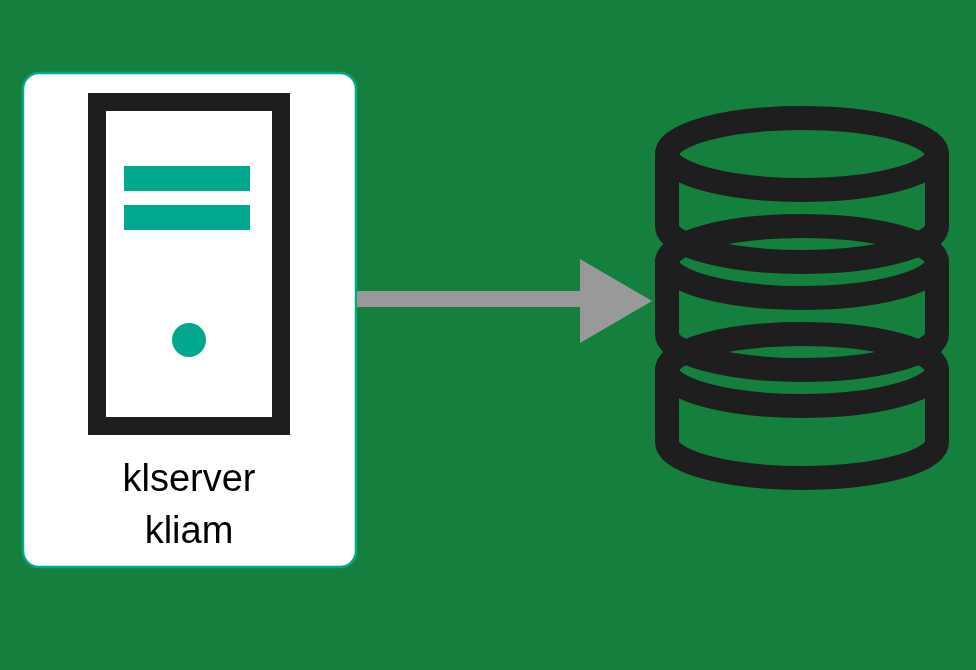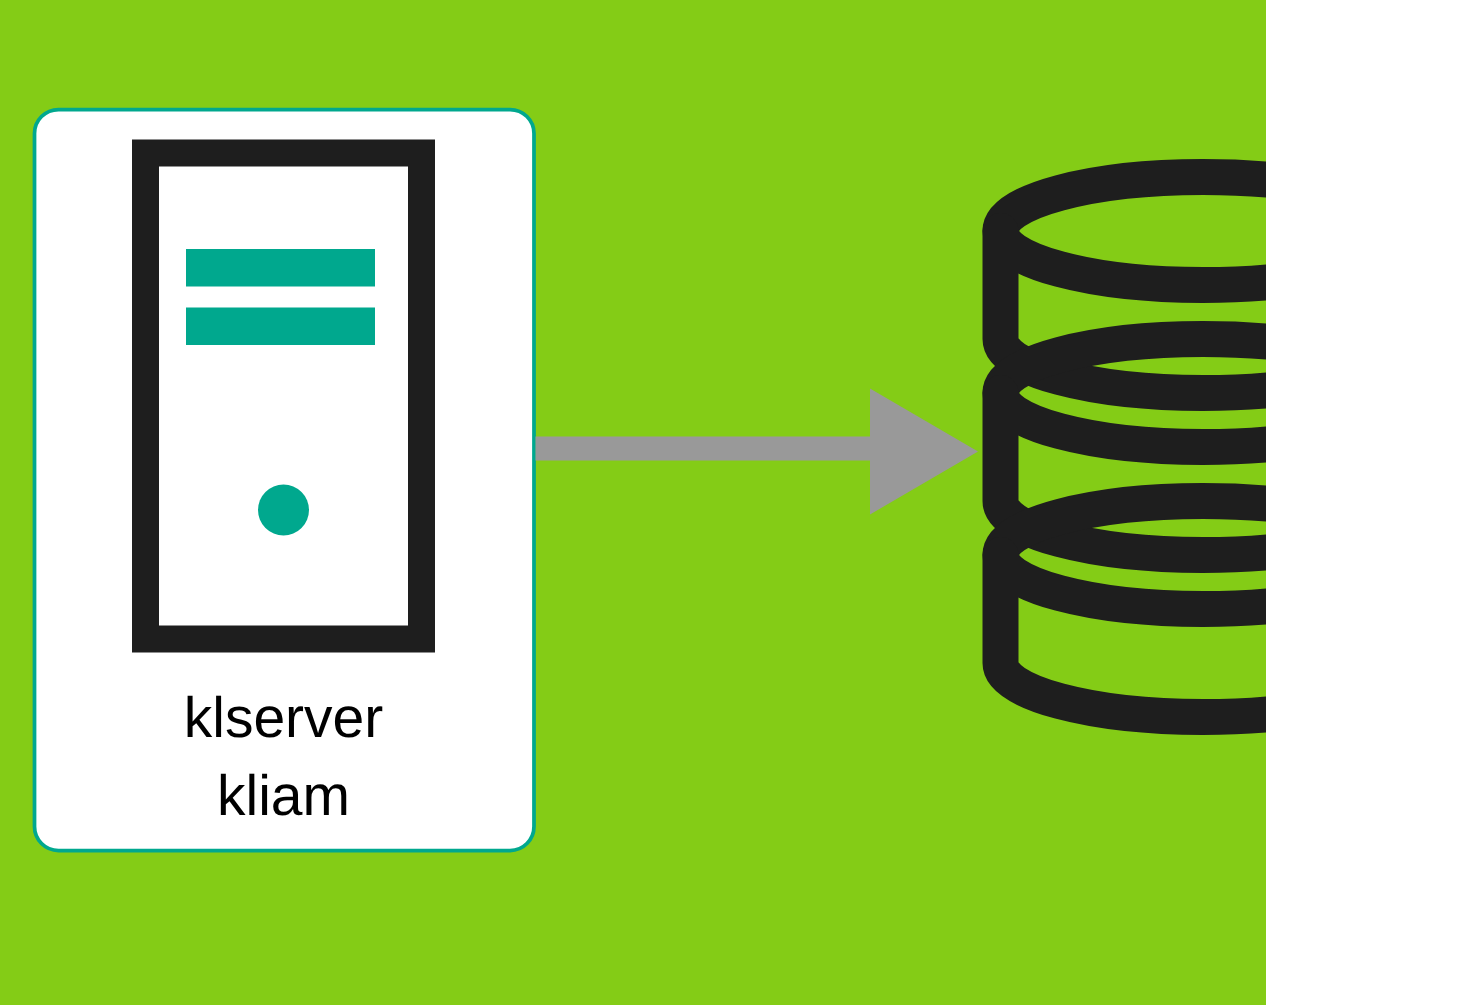--- a/index.html
+++ b/index.html
@@ -6,23 +6,23 @@
   html, body {
     margin: 0;
     padding: 0;
     background: #ffffff;
   }
   body {
     font-family: "Liberation Sans", sans-serif;
   }
   #canvas {
     position: relative;
-    width: 844px;
+    width: 976px;
     height: 670px;
-    background: #84cc16;
+    background: #15803d;
     overflow: hidden;
   }
   #diagram-svg {
     position: absolute;
     left: 0;
     top: 0;
     width: 976px;
     height: 670px;
     display: block;
   }

